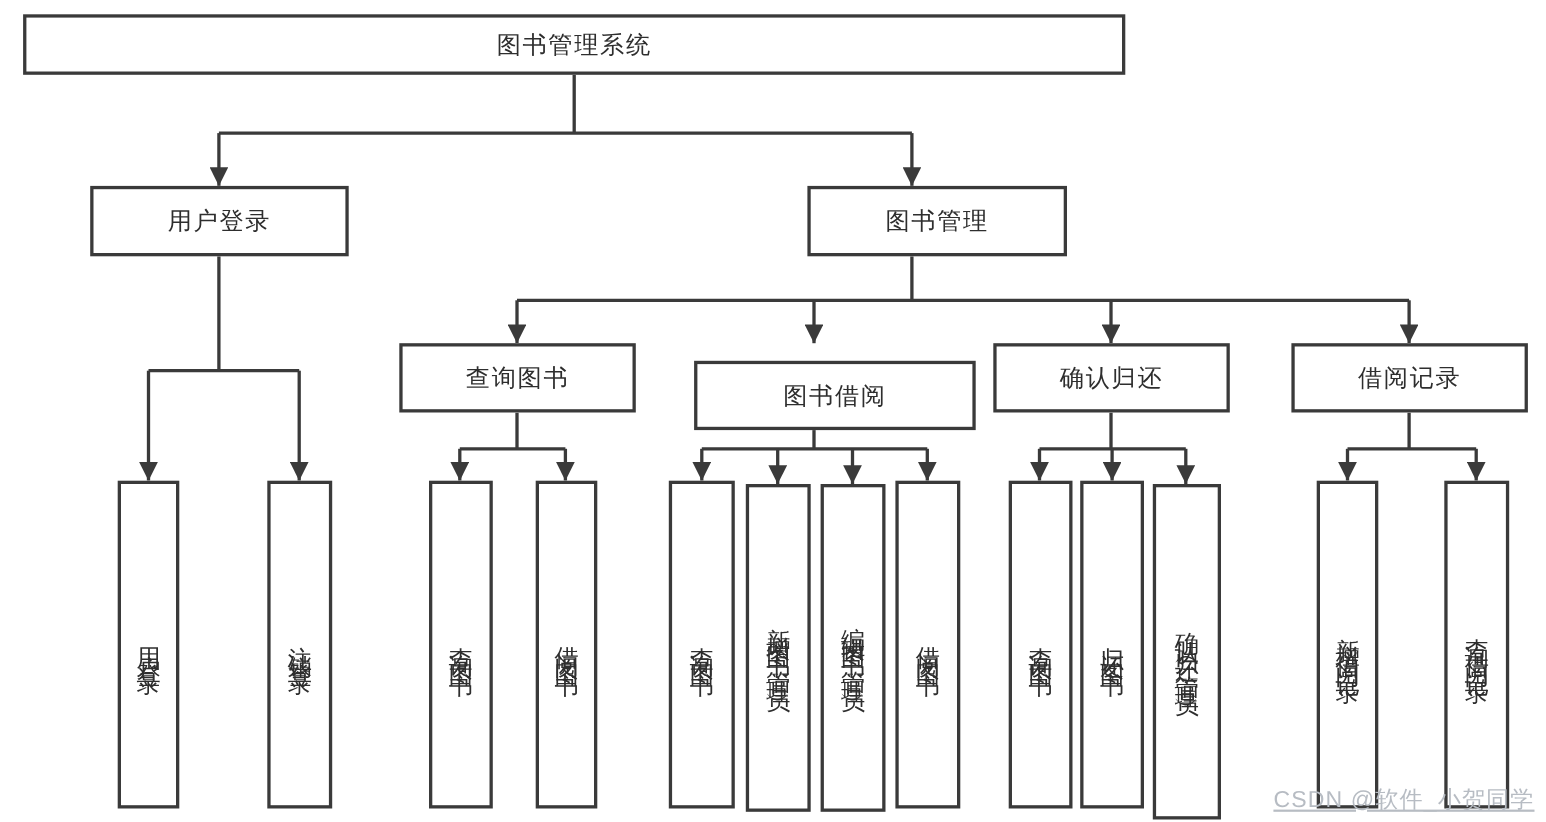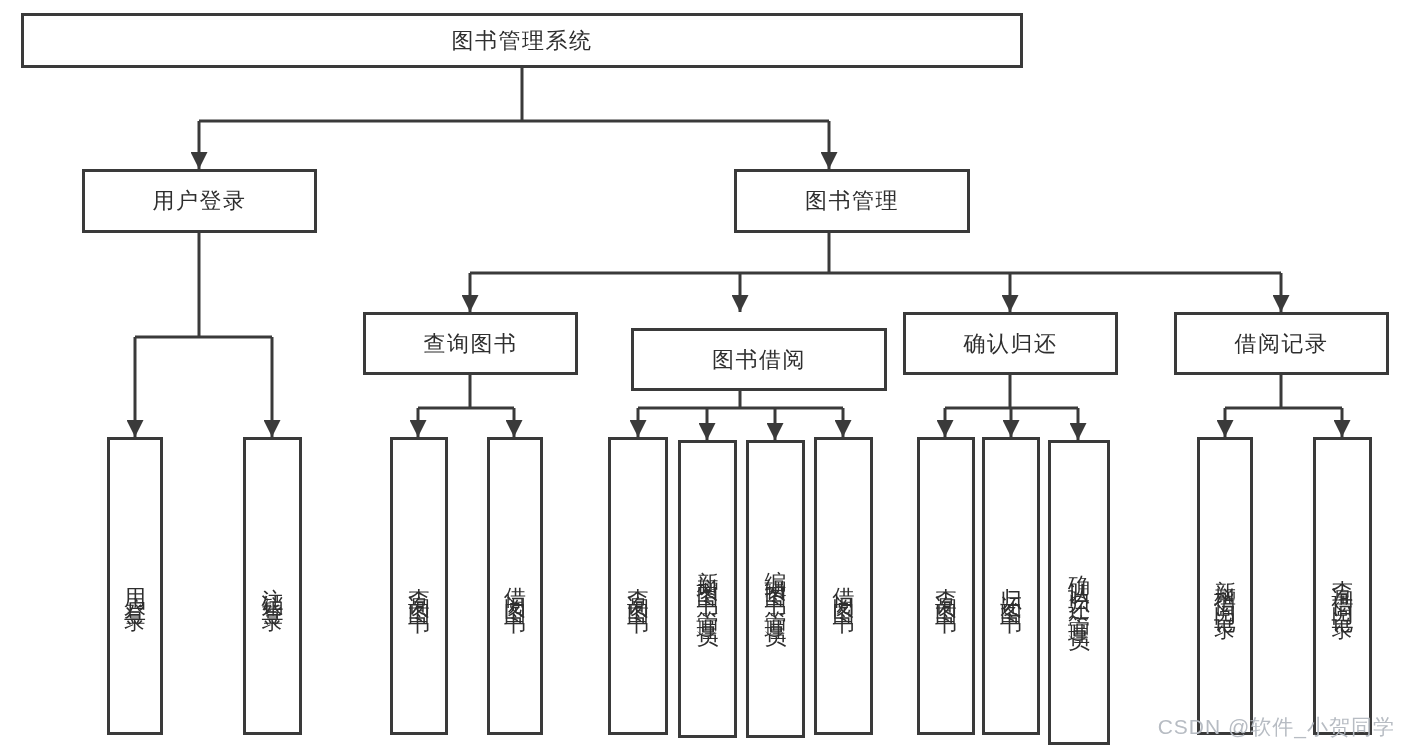--- a/index.html
+++ b/index.html
@@ -12,21 +12,21 @@
     position:absolute;box-sizing:border-box;border:3px solid #3a3a3a;background:#ffffff;
     display:flex;align-items:center;justify-content:center;color:#2e2e2e;z-index:2;
   }
   .node.h .lbl{font-size:22px;letter-spacing:1.5px;white-space:nowrap;}
   .node.v .lbl{
     writing-mode:vertical-rl;text-orientation:mixed;
     font-size:22px;letter-spacing:8px;white-space:nowrap;
   }
   #watermark{
     position:absolute;right:10px;bottom:6px;z-index:3;
-    font-size:21px;letter-spacing:1px;color:#b7bcc3;white-space:nowrap;
+    font-size:21px;letter-spacing:1px;color:#b7bcc3;white-space:nowrap;text-decoration:underline;
   }
 </style>
 </head>
 <body>
 
 <div id="stage">
 
   <svg id="wires" width="1405" height="747" viewBox="0 0 1405 747">
     <defs>
       <marker id="arw" viewBox="0 0 10 10" refX="10" refY="5" markerWidth="24" markerHeight="17" orient="auto" markerUnits="userSpaceOnUse">

